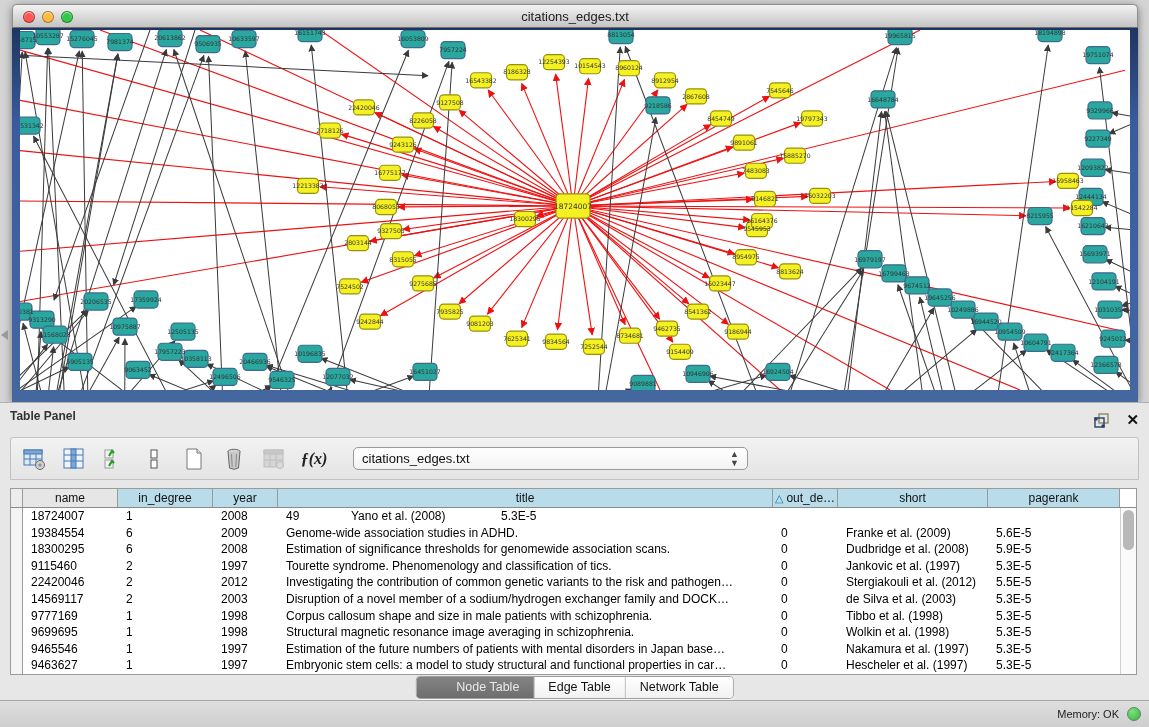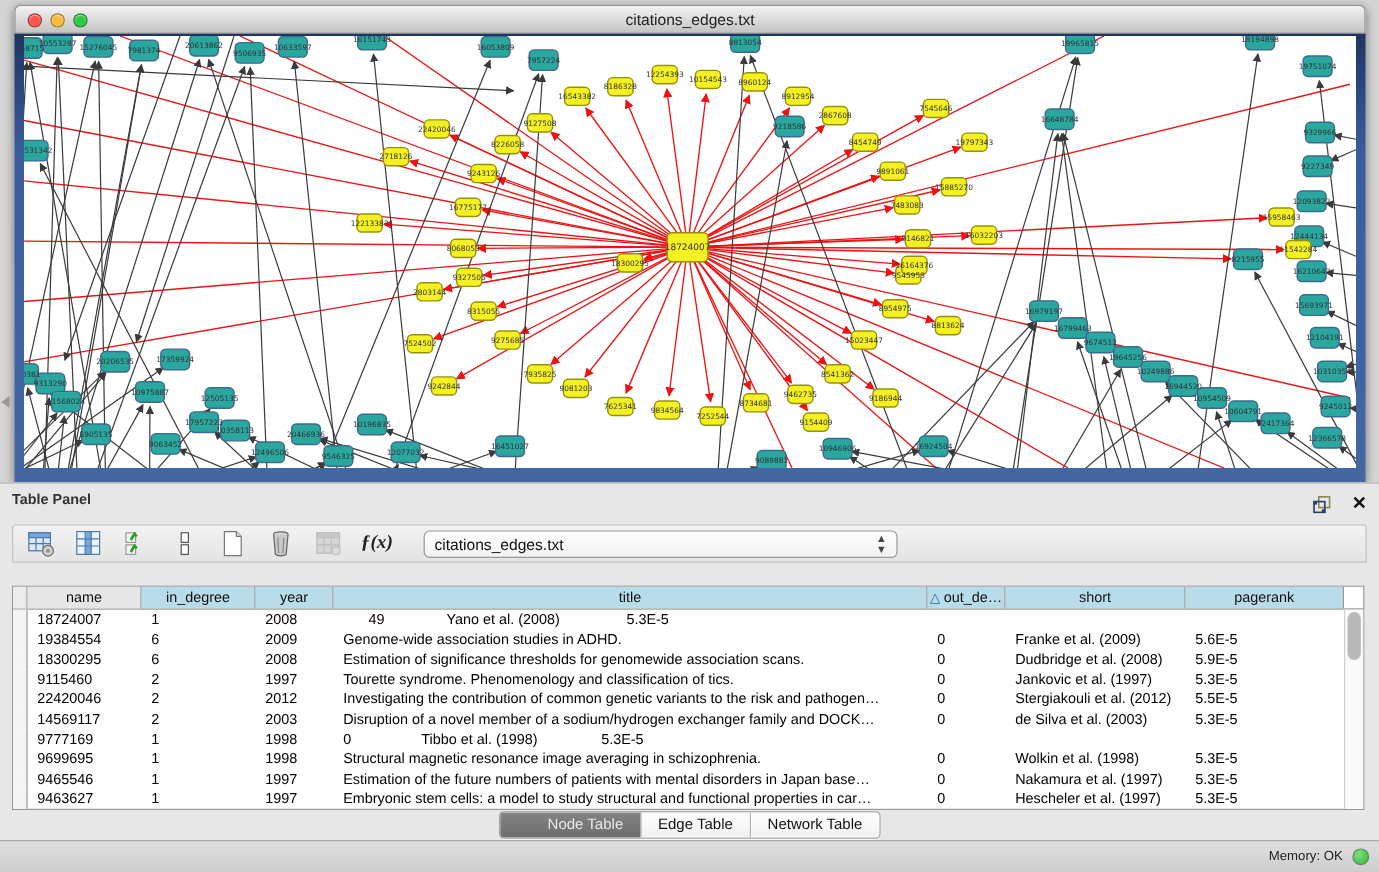--- a/index.html
+++ b/index.html
@@ -32,21 +32,21 @@
 
   
   .table-panel { position:absolute; left:0; top:402px; width:1149px; height:325px;
     background:#e7e7e7; border-top:1px solid #b0b0b0; }
   .panel-header { position:relative; height:26px; }
   .panel-title { position:absolute; left:10px; top:6px; font-size:12px; color:#333;font-weight:bold; }
   .panel-header-icons { position:absolute; right:10px; top:4px; display:flex;
     gap:12px; align-items:center; }
   .close-x { font-size:15px; font-weight:bold; color:#111; line-height:16px; cursor:default; }
 
-  .toolbar { position:absolute; left:10px; top:34px; right:10px; height:32px;
+  .toolbar { position:absolute; left:10px; top:34px; right:10px; height:43px;
     display:flex; align-items:center; gap:14px;
     background:linear-gradient(#f2f2f2,#e4e4e4); border:1px solid #c2c2c2;
     border-radius:3px 3px 0 0; padding:0 10px; }
   .tb-icon { width:26px; height:26px; display:flex; align-items:center;
     justify-content:center; }
   .fx-label { font-family:"Liberation Serif", serif; font-style:italic;
     font-weight:bold; font-size:16px; color:#222; }
   .combo { width:395px; height:23px; border:1px solid #9a9a9a; border-radius:5px;
     background:linear-gradient(#ffffff,#f2f2f2); display:flex; align-items:center;
     padding:0 8px; font-size:13px; color:#111; position:relative; margin-left:12px; }
@@ -575,21 +575,21 @@
         <div class="th" style="width: 150px; flex: 0 0 150px;">short</div>
         <div class="th" style="width: 132px; flex: 0 0 132px;">pagerank</div>
       </div>
     <div class="tbody">
       <div class="rows" id="rows">
           <div class="tr">
             <div class="gutter" style="background: rgb(244, 244, 244);"></div>
             <div class="td" style="width: 95px; flex: 0 0 95px;">18724007</div>
             <div class="td" style="width: 95px; flex: 0 0 95px;">1</div>
             <div class="td" style="width: 65px; flex: 0 0 65px;">2008</div>
-            <div class="td" style="width: 65px; flex: 0 0 65px; margin-left: 21px;">49</div>
+            <div class="td" style="width: 65px; flex: 0 0 65px;">49</div>
             <div class="td" style="width: 150px; flex: 0 0 150px;">Yano et al. (2008)</div>
             <div class="td" style="width: 132px; flex: 0 0 132px;">5.3E-5</div>
           </div>
           <div class="tr">
             <div class="gutter" style="background: rgb(244, 244, 244);"></div>
             <div class="td" style="width: 95px; flex: 0 0 95px;">19384554</div>
             <div class="td" style="width: 95px; flex: 0 0 95px;">6</div>
             <div class="td" style="width: 65px; flex: 0 0 65px;">2009</div>
             <div class="td" style="width: 495px; flex: 0 0 495px;">Genome-wide association studies in ADHD.</div>
             <div class="td" style="width: 65px; flex: 0 0 65px;">0</div>
@@ -634,20 +634,21 @@
             <div class="td" style="width: 495px; flex: 0 0 495px;">Disruption of a novel member of a sodium/hydrogen exchanger family and DOCK…</div>
             <div class="td" style="width: 65px; flex: 0 0 65px;">0</div>
             <div class="td" style="width: 150px; flex: 0 0 150px;">de Silva et al. (2003)</div>
             <div class="td" style="width: 132px; flex: 0 0 132px;">5.3E-5</div>
           </div>
           <div class="tr">
             <div class="gutter" style="background: rgb(244, 244, 244);"></div>
             <div class="td" style="width: 95px; flex: 0 0 95px;">9777169</div>
             <div class="td" style="width: 95px; flex: 0 0 95px;">1</div>
             <div class="td" style="width: 65px; flex: 0 0 65px;">1998</div>
+            <div class="td" style="width: 495px; flex: 0 0 495px;">Corpus callosum shape and size in male patients with schizophrenia.</div>
             <div class="td" style="width: 65px; flex: 0 0 65px;">0</div>
             <div class="td" style="width: 150px; flex: 0 0 150px;">Tibbo et al. (1998)</div>
             <div class="td" style="width: 132px; flex: 0 0 132px;">5.3E-5</div>
           </div>
           <div class="tr">
             <div class="gutter" style="background: rgb(244, 244, 244);"></div>
             <div class="td" style="width: 95px; flex: 0 0 95px;">9699695</div>
             <div class="td" style="width: 95px; flex: 0 0 95px;">1</div>
             <div class="td" style="width: 65px; flex: 0 0 65px;">1998</div>
             <div class="td" style="width: 495px; flex: 0 0 495px;">Structural magnetic resonance image averaging in schizophrenia.</div>

